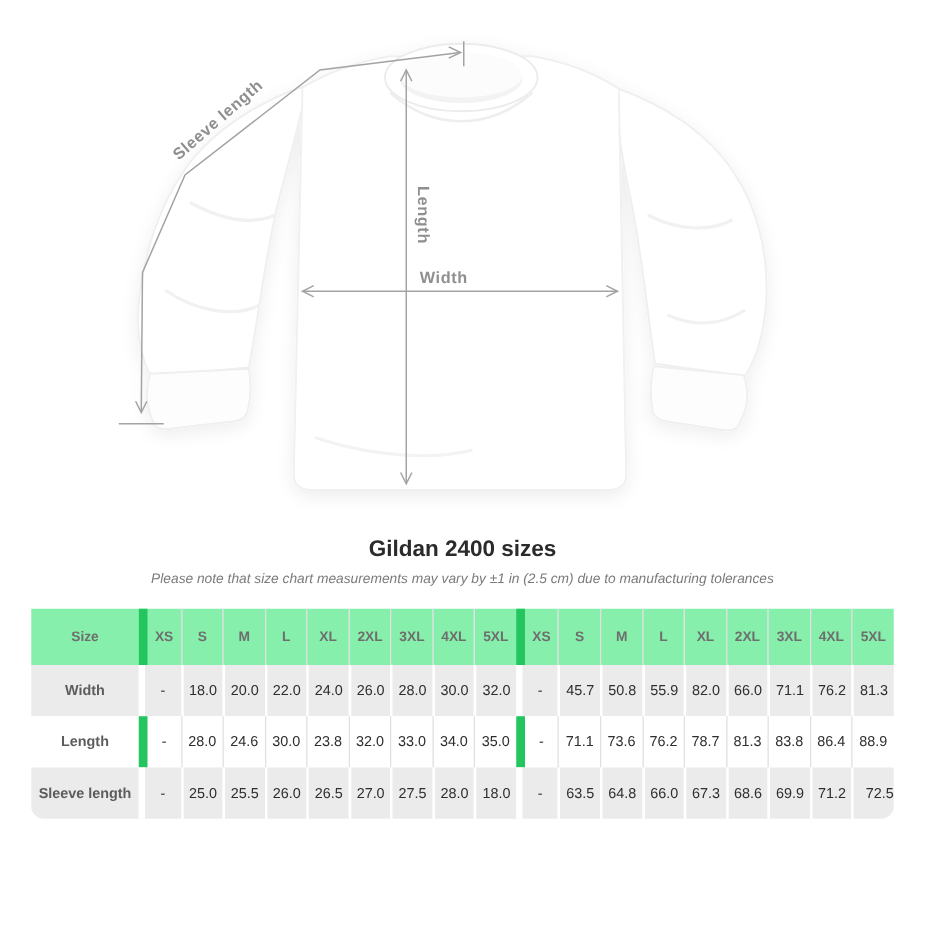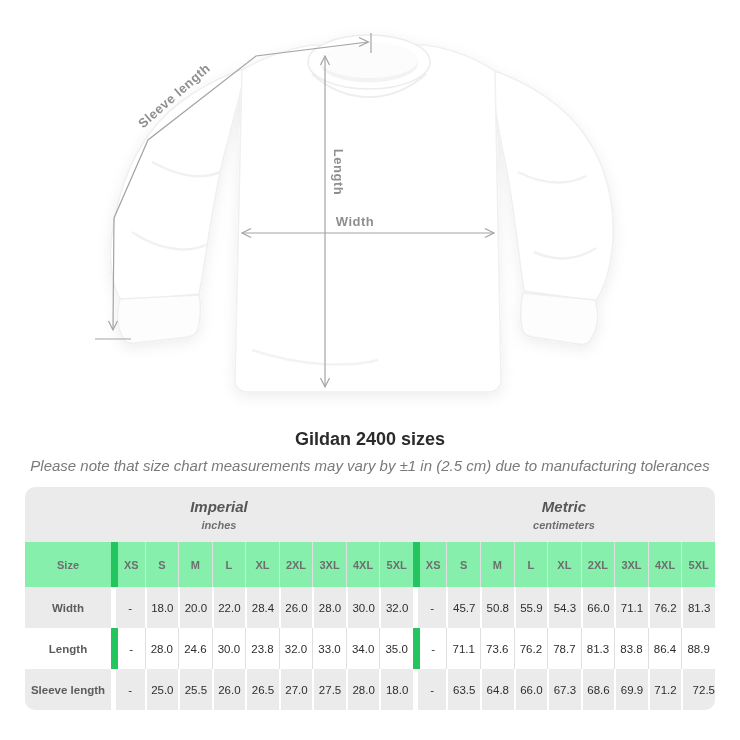--- a/index.html
+++ b/index.html
@@ -8,21 +8,21 @@
     background:#fff; font-family:"Liberation Sans", sans-serif;
   }
   .diagram-wrap { position:absolute; top:0; left:0; width:740px; height:420px; }
   .measure-label { font-size:13px; font-weight:bold; fill:#8f8f8f; letter-spacing:0.5px; }
   .page-title {
     position:absolute; top:429px; left:0; width:740px; text-align:center;
     font-size:18px; font-weight:bold; color:#2b2b2b;
   }
   .page-note {
     position:absolute; top:457px; left:0; width:740px; text-align:center;
-    font-size:15px; font-style:italic; color:#7a7a7a;
+    font-size:11px; font-style:italic; color:#7a7a7a;
   }
   table.size-table {
     position:absolute; top:487px; left:25px; width:690px;
     border-collapse:separate; border-spacing:0; table-layout:fixed;
   }
   .size-table th, .size-table td {
     padding:0; margin:0; text-align:center; vertical-align:middle;
     box-sizing:border-box; overflow:hidden; white-space:nowrap;
   }
   tr.section-row th { background:#ebebeb; height:55px; }
@@ -136,30 +136,20 @@
         <col>
         <col>
         <col>
         <col>
         <col>
         <col>
         <col>
         <col>
     </colgroup>
     <thead>
-      <tr class="section-row">
-        <th class="sec-left" colspan="10">
-          <div class="sec-label">Imperial</div>
-          <div class="sec-sublabel">inches</div>
-        </th>
-        <th class="sec-right" colspan="9">
-          <div class="sec-label">Metric</div>
-          <div class="sec-sublabel">centimeters</div>
-        </th>
-      </tr>
       <tr class="cols-row">
         <th>Size</th>
         <th class="gap">XS</th>
         <th class="v">S</th>
         <th class="v">M</th>
         <th class="v">L</th>
         <th class="v">XL</th>
         <th class="v">2XL</th>
         <th class="v">3XL</th>
         <th class="v">4XL</th>
@@ -175,30 +165,30 @@
         <th class="v">5XL</th>
       </tr>
     </thead>
     <tbody>
       <tr class="striperow">
         <th>Width</th>
         <td class="gap">-</td>
         <td class="v">18.0</td>
         <td class="v">20.0</td>
         <td class="v">22.0</td>
-        <td class="v">28.4</td>
+        <td class="v">24.0</td>
         <td class="v">26.0</td>
         <td class="v">28.0</td>
         <td class="v">30.0</td>
         <td class="v">32.0</td>
         <td class="gap">-</td>
         <td class="v">45.7</td>
         <td class="v">50.8</td>
         <td class="v">55.9</td>
-        <td class="v">54.3</td>
+        <td class="v">82.0</td>
         <td class="v">66.0</td>
         <td class="v">71.1</td>
         <td class="v">76.2</td>
         <td class="v">81.3</td>
       </tr>
       <tr class="plainrow">
         <th>Length</th>
         <td class="gap">-</td>
         <td class="v">28.0</td>
         <td class="v">24.6</td>

